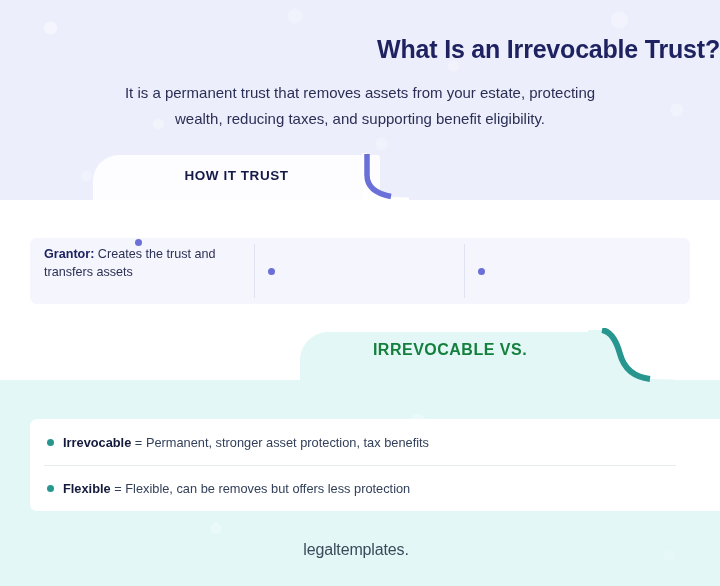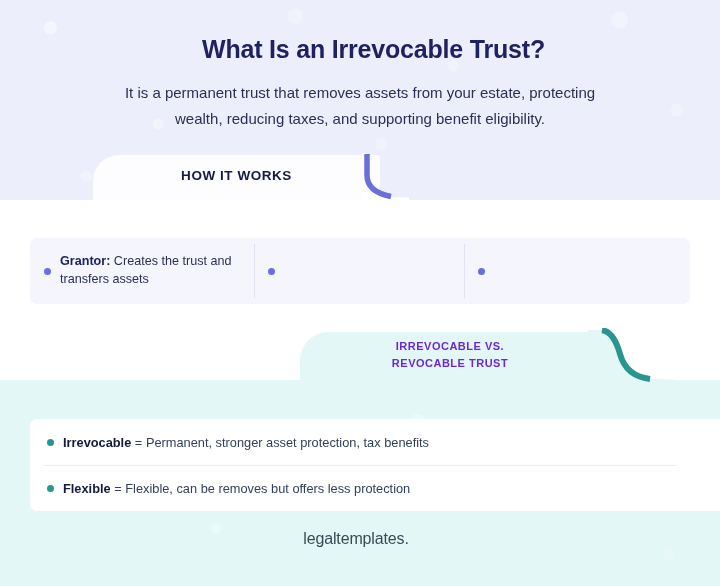--- a/index.html
+++ b/index.html
@@ -43,21 +43,21 @@
       radial-gradient(circle at 94% 55%, rgba(255,255,255,.5) 0 6px, transparent 7px),
       radial-gradient(circle at 53% 72%, rgba(255,255,255,.4) 0 6px, transparent 7px),
       radial-gradient(circle at 12% 88%, rgba(255,255,255,.4) 0 5px, transparent 6px);
     pointer-events: none;
   }
 
   .page-title {
     position: absolute;
     left: 0; top: 35px;
     width: 720px;
-    text-align: center;
+    text-align: right;
     font-size: 25px;
     font-weight: 700;
     letter-spacing: -0.2px;
     color: #1e2260;
     padding-left: 27px;
   }
 
   .page-subtitle {
     position: absolute;
     left: 110px; top: 80px;
@@ -117,21 +117,21 @@
     display: flex;
     align-items: stretch;
     z-index: 2;
   }
   .role-col {
     position: relative;
     display: flex;
     align-items: center;
     padding: 0 12px 0 14px;
   }
-  .role-col.c0 { width: 224px; }
+  .role-col.c0 { width: 224px; flex-direction: column; }
   .role-col.c1 { width: 210px; }
   .role-col.c2 { width: 226px; }
   .role-col + .role-col::before {
     content: "";
     position: absolute;
     left: 0; top: 6px;
     width: 1px;
     height: 54px;
     background: #e0e2f2;
   }
@@ -182,25 +182,25 @@
     height: 48px;
     background: #e2f7f6;
     border-top-left-radius: 28px;
     z-index: 3;
   }
   .compare-tab-label {
     position: absolute;
     left: 300px; top: 338px;
     width: 300px;
     text-align: center;
-    font-size: 11px;
+    font-size: 16px;
     font-weight: 700;
     line-height: 1.55;
     letter-spacing: .5px;
-    color: #6d28d9;
+    color: #15803d;
     z-index: 5;
   }
   .compare-swoosh {
     position: absolute;
     left: 588px; top: 328px;
     width: 86px;
     height: 56px;
     z-index: 4;
   }
 
@@ -240,21 +240,21 @@
     color: #33405a;
   }
   .compare-text b {
     font-weight: 700;
     color: #141a3c;
   }
 
   
   .footer-logo {
     position: absolute;
-    left: 0; top: 530px;
+    left: 0; top: 541px;
     width: 712px;
     text-align: center;
     font-size: 16px;
     font-weight: 400;
     letter-spacing: -0.15px;
     color: #3b4a5a;
     z-index: 3;
   }
 </style>
 </head>
@@ -264,21 +264,21 @@
 
   <div class="header">
     <div class="header-noise"></div>
   </div>
 
   <div class="page-title">What Is an Irrevocable Trust?</div>
 
   <div class="page-subtitle">It is a permanent trust that removes assets from your estate, protecting wealth, reducing taxes, and supporting benefit eligibility.</div>
 
   <div class="how-tab">
-    <div class="how-tab-label">HOW IT WORKS</div>
+    <div class="how-tab-label">HOW IT TRUST</div>
   </div>
 
   <svg class="how-swoosh" viewBox="0 0 48 50">
     <path d="M5,1 L5,22 Q5,42 30,45 L47,45.5 L47,50 L0,50 L0,1 Z" fill="#ffffff"></path>
     <path d="M5,2 L5,23 Q5,40 29,44.5" stroke="#6b6fd8" stroke-width="5.5" fill="none" stroke-linecap="butt"></path>
   </svg>
 
   <div class="roles-section"></div>
 
   <div class="roles-card">
@@ -299,21 +299,20 @@
   </div>
 
   <div class="compare-section">
     <div class="compare-noise"></div>
   </div>
 
   <div class="compare-tab"></div>
 
   <div class="compare-tab-label">
     <div>IRREVOCABLE VS.</div>
-    <div>REVOCABLE TRUST</div>
   </div>
 
   <svg class="compare-swoosh" viewBox="0 0 86 56">
     <path d="M18,0 L86,0 L86,56 L0,56 L0,8 Q10,4 18,0 Z" fill="#ffffff"></path>
     <path d="M14,2 Q26,4 32,26 Q38,48 62,51 L86,51.5 L86,56 L0,56 L0,2 Z" fill="#e2f7f6"></path>
     <path d="M14,2 Q26,4 32,26 Q38,48 62,51" stroke="#27968f" stroke-width="6" fill="none" stroke-linecap="butt"></path>
   </svg>
 
   <div class="compare-card">
 

